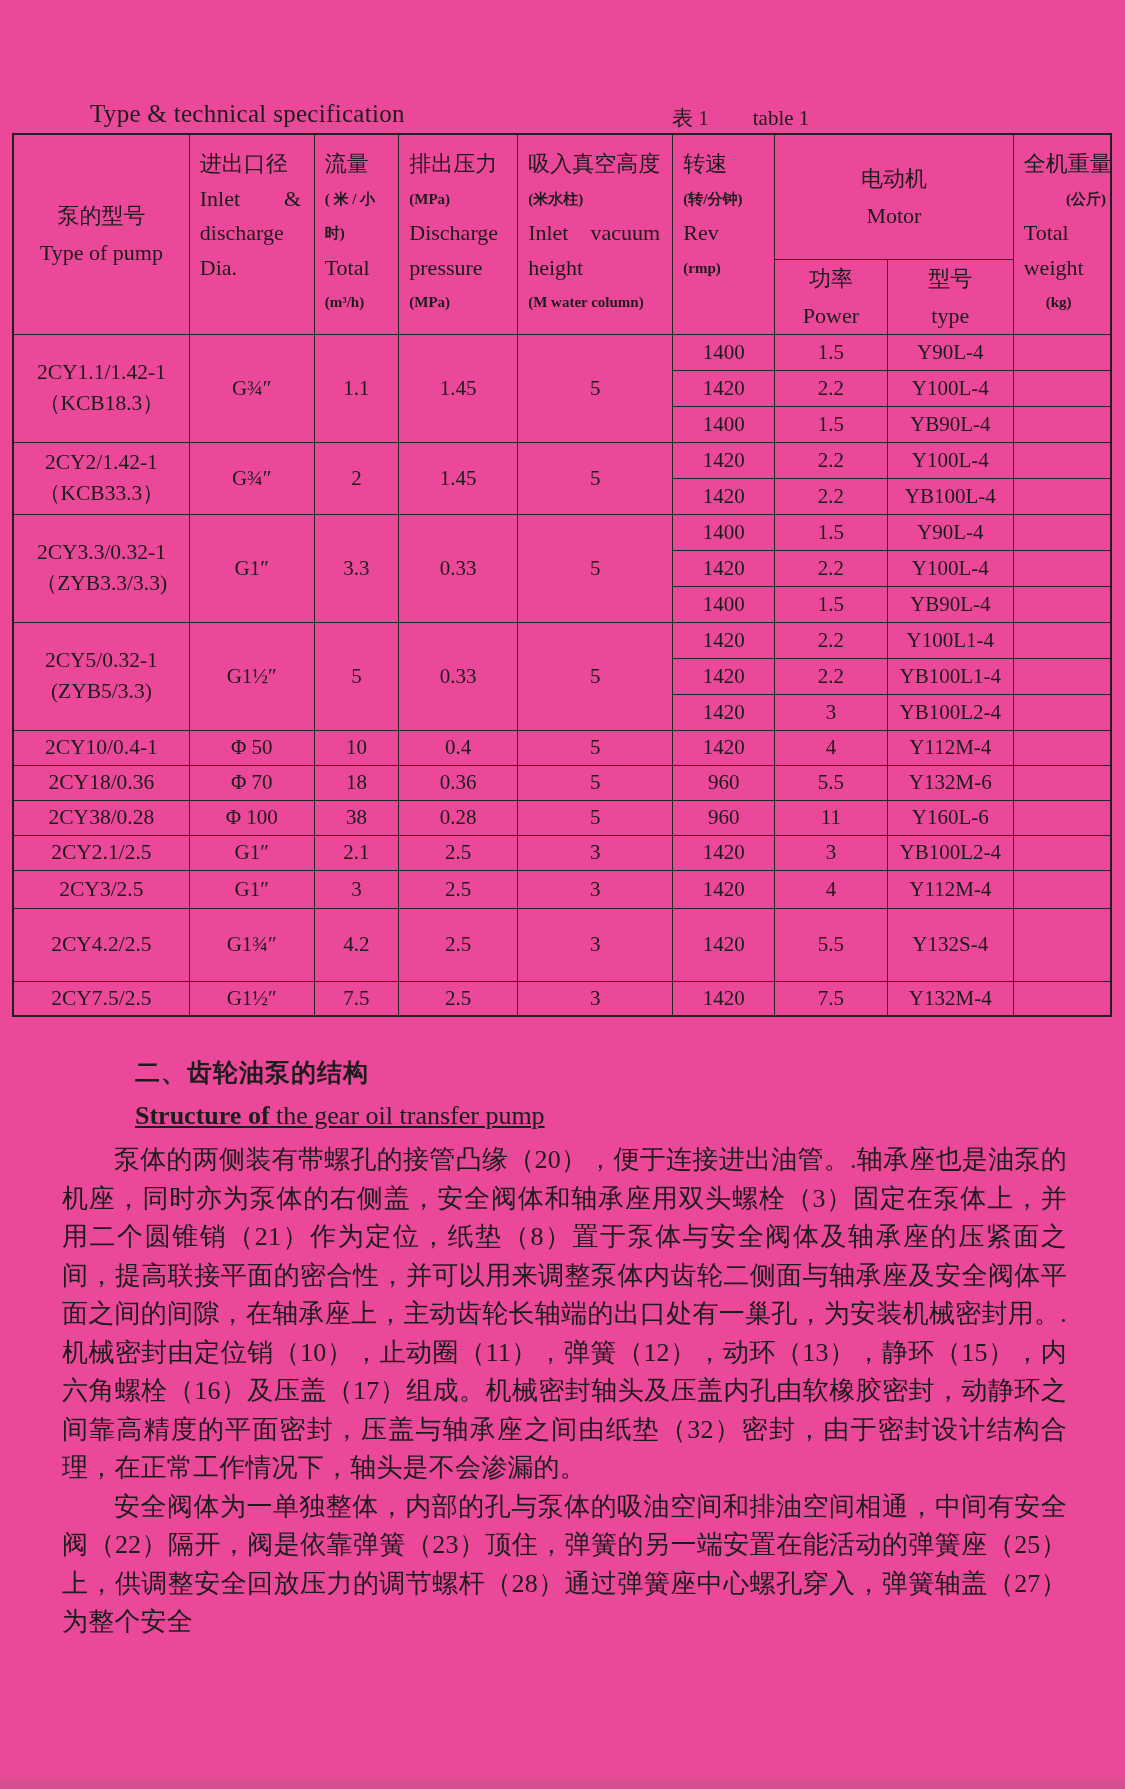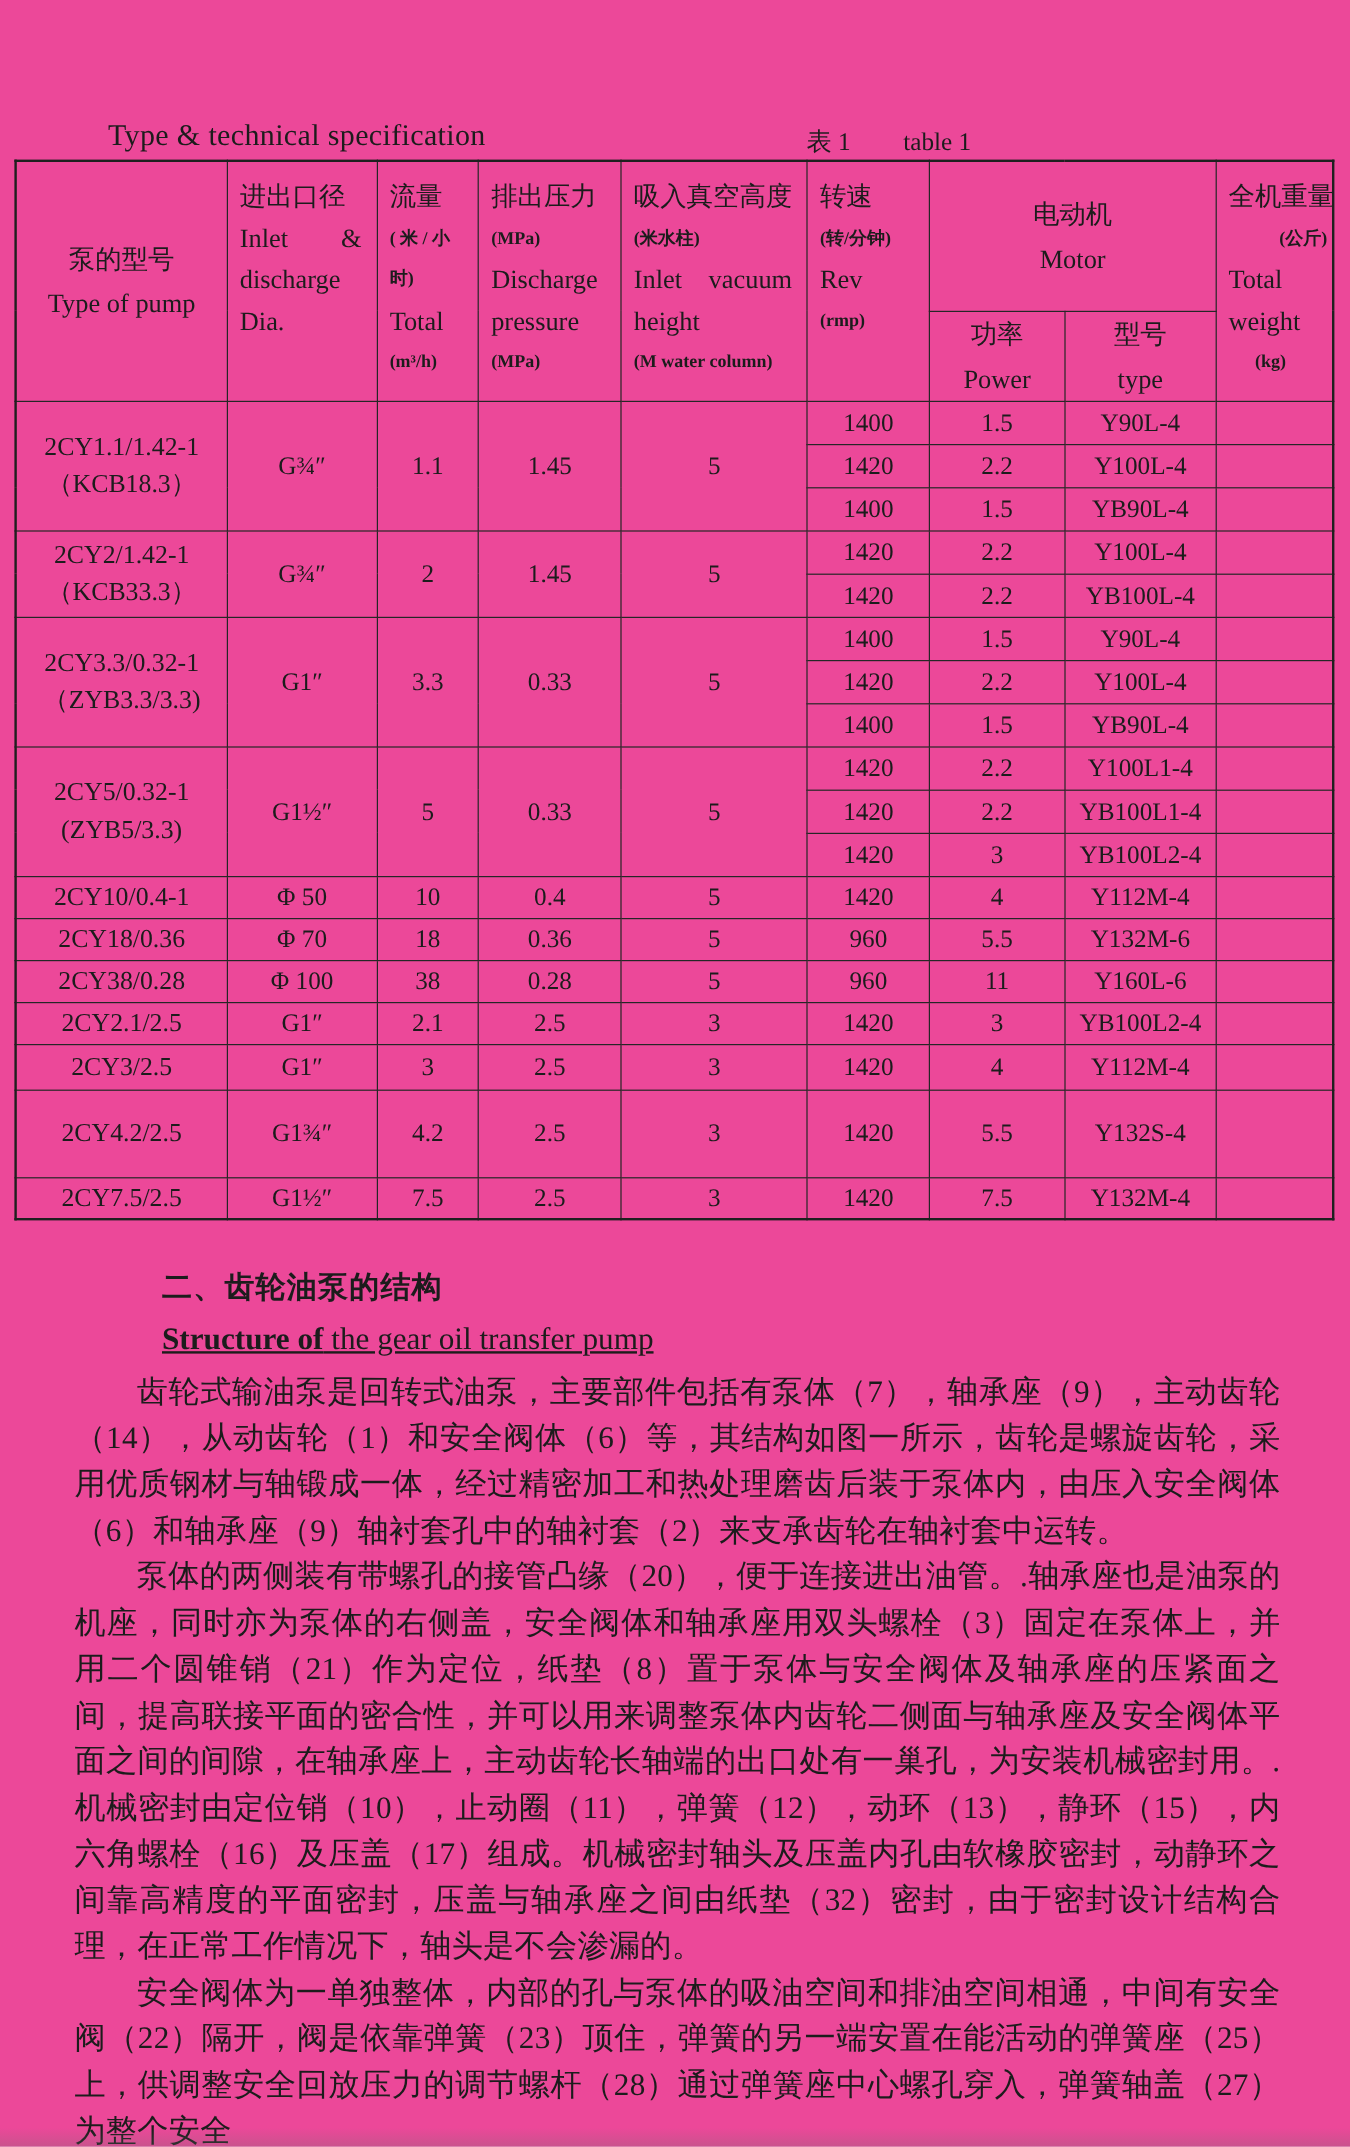--- a/index.html
+++ b/index.html
@@ -325,19 +325,18 @@
           <td>Y132M-4</td>
           <td></td>
         </tr>
       </tbody>
     </table>
 
   <div class="section">
     <h2 class="sec-cn">二、齿轮油泵的结构</h2>
     <p class="sec-en"><b>Structure of</b><span> the gear oil transfer pump</span></p>
     <div id="paras">
-        <p class="body-para">齿轮式输油泵是回转式油泵，主要部件包括有泵体（7），轴承座（9），主动齿轮（14），从动齿轮（1）和安全阀体（6）等，其结构如图一所示，齿轮是螺旋齿轮，采用优质钢材与轴锻成一体，经过精密加工和热处理磨齿后装于泵体内，由压入安全阀体（6）和轴承座（9）轴衬套孔中的轴衬套（2）来支承齿轮在轴衬套中运转。</p>
         <p class="body-para">泵体的两侧装有带螺孔的接管凸缘（20），便于连接进出油管。.轴承座也是油泵的机座，同时亦为泵体的右侧盖，安全阀体和轴承座用双头螺栓（3）固定在泵体上，并用二个圆锥销（21）作为定位，纸垫（8）置于泵体与安全阀体及轴承座的压紧面之间，提高联接平面的密合性，并可以用来调整泵体内齿轮二侧面与轴承座及安全阀体平面之间的间隙，在轴承座上，主动齿轮长轴端的出口处有一巢孔，为安装机械密封用。.机械密封由定位销（10），止动圈（11），弹簧（12），动环（13），静环（15），内六角螺栓（16）及压盖（17）组成。机械密封轴头及压盖内孔由软橡胶密封，动静环之间靠高精度的平面密封，压盖与轴承座之间由纸垫（32）密封，由于密封设计结构合理，在正常工作情况下，轴头是不会渗漏的。</p>
         <p class="body-para">安全阀体为一单独整体，内部的孔与泵体的吸油空间和排油空间相通，中间有安全阀（22）隔开，阀是依靠弹簧（23）顶住，弹簧的另一端安置在能活动的弹簧座（25）上，供调整安全回放压力的调节螺杆（28）通过弹簧座中心螺孔穿入，弹簧轴盖（27）为整个安全</p>
       </div>
   </div>
 
 </div>
 
 </body></html>

